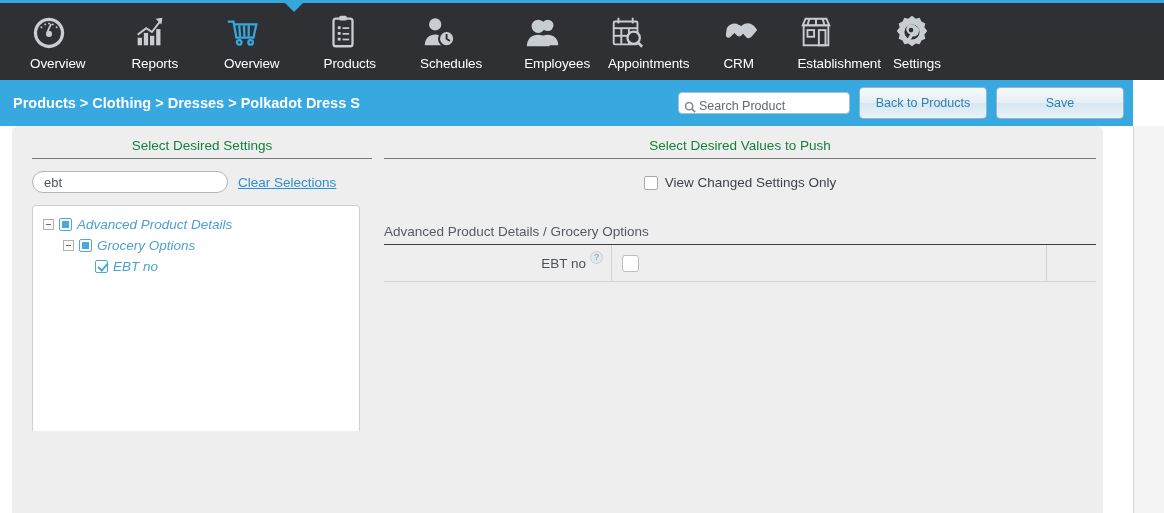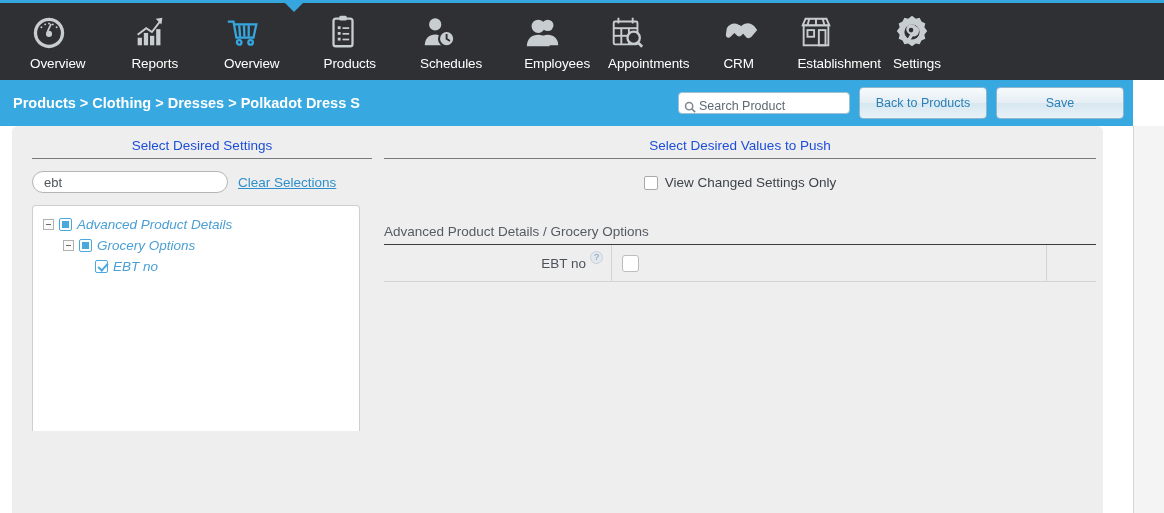--- a/index.html
+++ b/index.html
@@ -134,21 +134,21 @@
 
   
   .left-col {
     position: absolute;
     left: 20px; top: 12px;
     width: 340px;
   }
   .col-title {
     text-align: center;
     font-size: 13.5px;
-    color: #1d4ed8;
+    color: #15803d;
     padding-bottom: 5px;
     border-bottom: 1px solid #7a7a7a;
   }
   .search-row {
     margin-top: 12px;
     display: flex; align-items: center;
     gap: 10px;
   }
   .filter-input {
     width: 196px; height: 22px;

